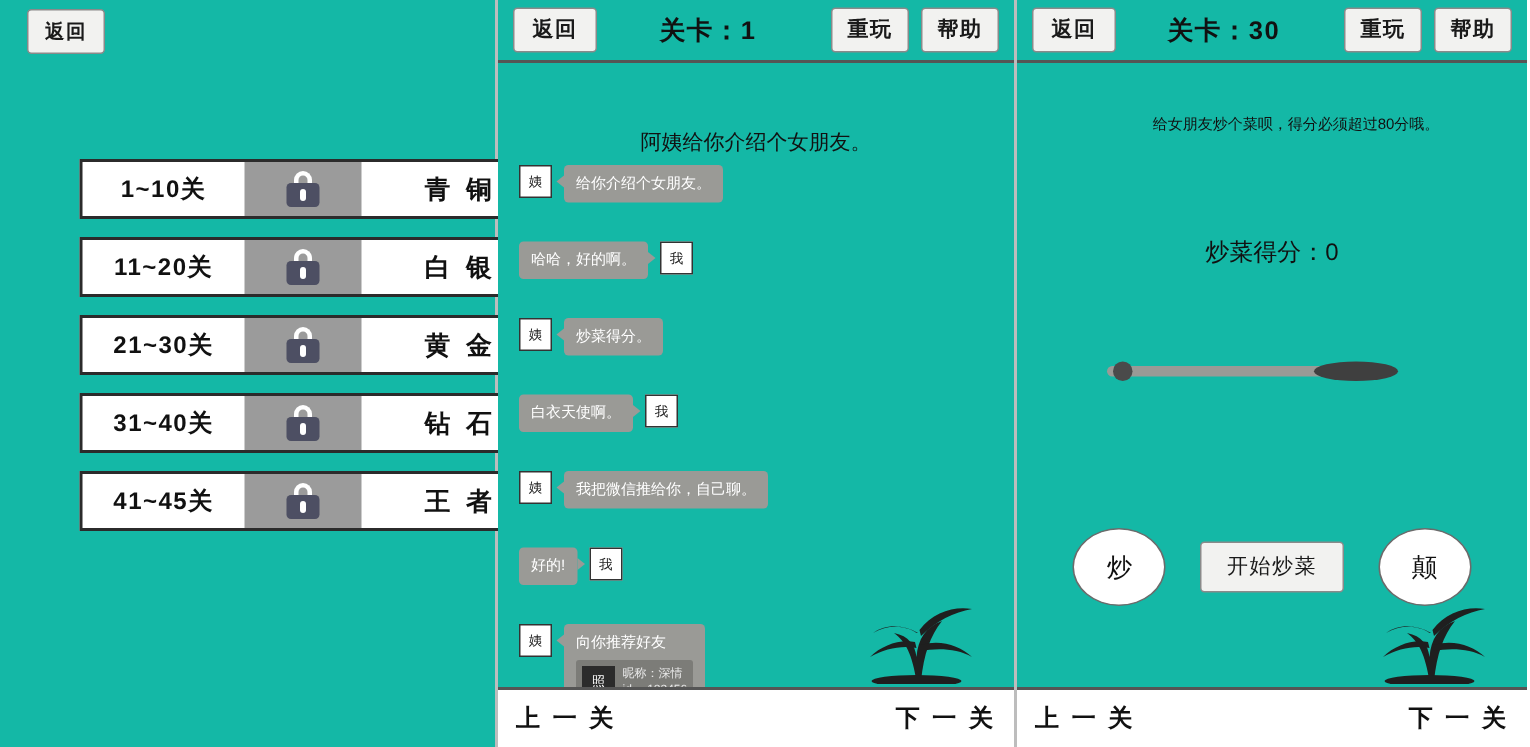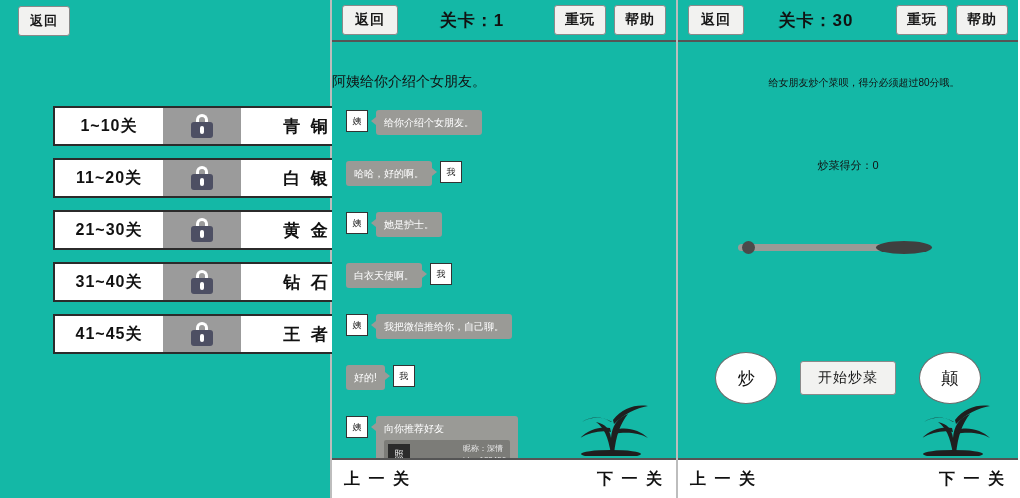--- a/index.html
+++ b/index.html
@@ -150,21 +150,22 @@
     font-size: 16px;
     font-weight: bold;
     color: #111;
     letter-spacing: 2px;
     cursor: pointer;
   }
 
   
   .p2-prompt {
     position: absolute;
-    top: 73px; left: 0; width: 100%;
+    top: 86px; left: 0; width: 100%;
+    text-align: center;
     font-size: 14px;
     color: #111;
   }
   .chat {
     position: absolute;
     top: 110px; left: 0; width: 100%;
     padding: 0 14px;
   }
   .msg { display: flex; margin-bottom: 26px; align-items: flex-start; }
   .msg.left { justify-content: flex-start; }
@@ -214,21 +215,21 @@
     gap: 5px;
     border-radius: 2px;
   }
   .card-thumb {
     width: 22px; height: 22px;
     background: #2b2b2b;
     color: #fff;
     font-size: 9px;
     display: flex; align-items: center; justify-content: center;
   }
-  .card-lines { font-size: 8px; line-height: 1.35; color: #e8e8e8; margin-left: 48px; }
+  .card-lines { font-size: 8px; line-height: 1.35; color: #e8e8e8; }
 
   
   .flower {
     position: absolute;
     right: 10px;
     bottom: 42px;
     width: 110px;
     height: 70px;
     pointer-events: none;
   }
@@ -239,21 +240,21 @@
     top: 76px; left: 0; width: 100%;
     text-align: center;
     font-size: 10px;
     color: #111;
     margin-left: 16px;
   }
   .p3-score {
     position: absolute;
     top: 158px; left: 0; width: 100%;
     text-align: center;
-    font-size: 11px;
+    font-size: 16px;
     color: #111;
   }
   .pan-area {
     position: absolute;
     top: 238px; left: 50px;
     width: 240px; height: 20px;
   }
   .pan-handle {
     position: absolute;
     left: 10px; top: 6px;
@@ -389,21 +390,21 @@
         <div class="bubble">给你介绍个女朋友。</div>
       </div>
 
       <div class="msg right">
         <div class="bubble">哈哈，好的啊。</div>
         <div class="avatar">我</div>
       </div>
 
       <div class="msg left">
         <div class="avatar">姨</div>
-        <div class="bubble">她是护士。</div>
+        <div class="bubble">炒菜得分。</div>
       </div>
 
       <div class="msg right">
         <div class="bubble">白衣天使啊。</div>
         <div class="avatar">我</div>
       </div>
 
       <div class="msg left">
         <div class="avatar">姨</div>
         <div class="bubble">我把微信推给你，自己聊。</div>

